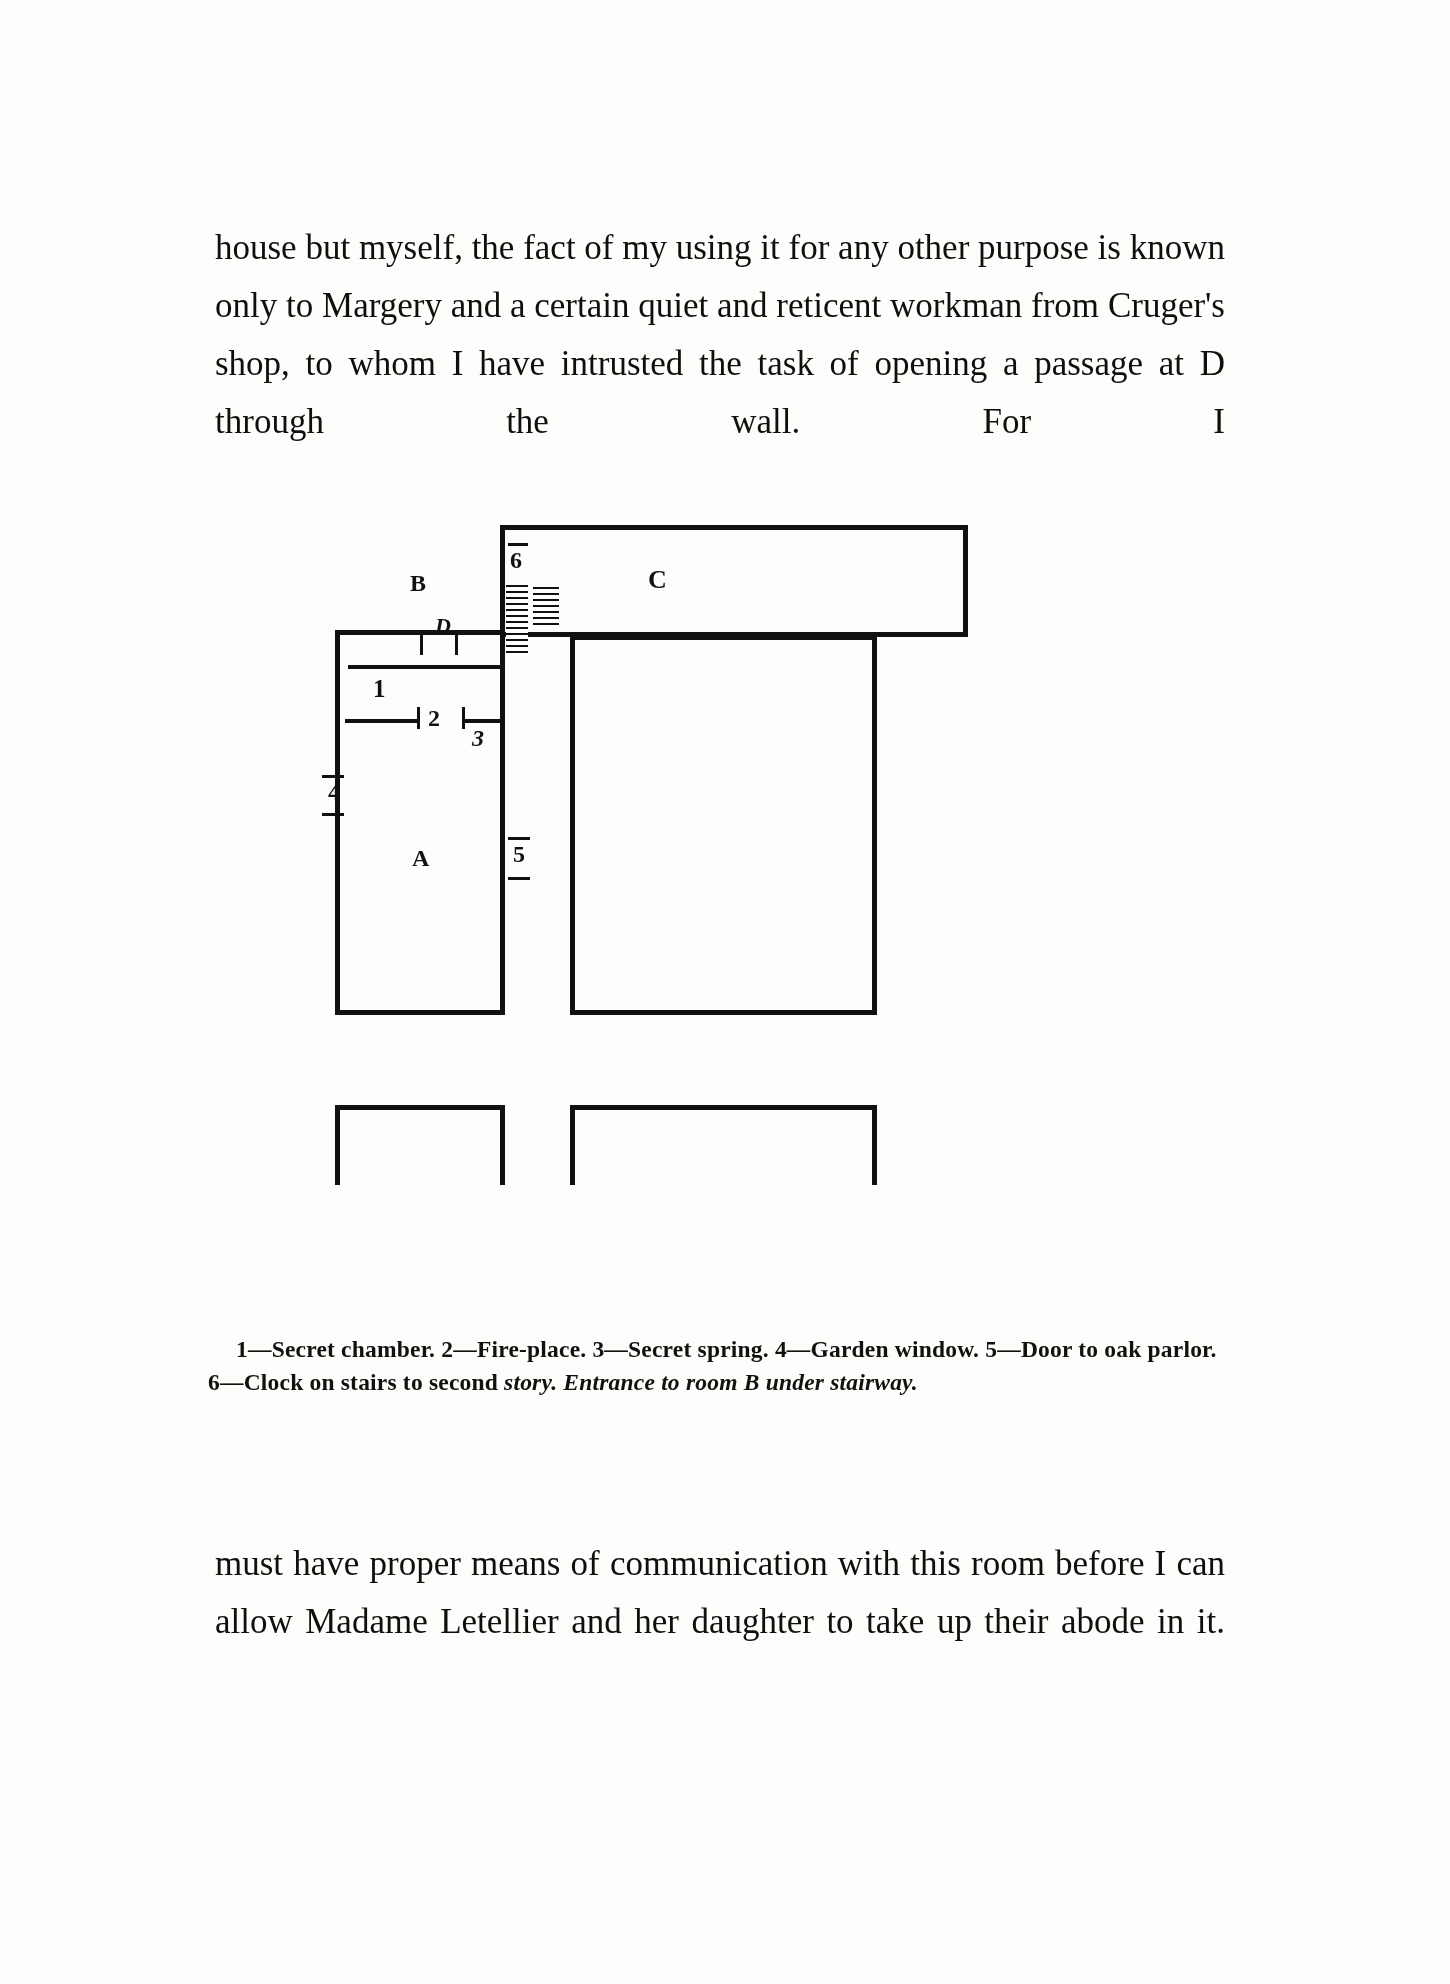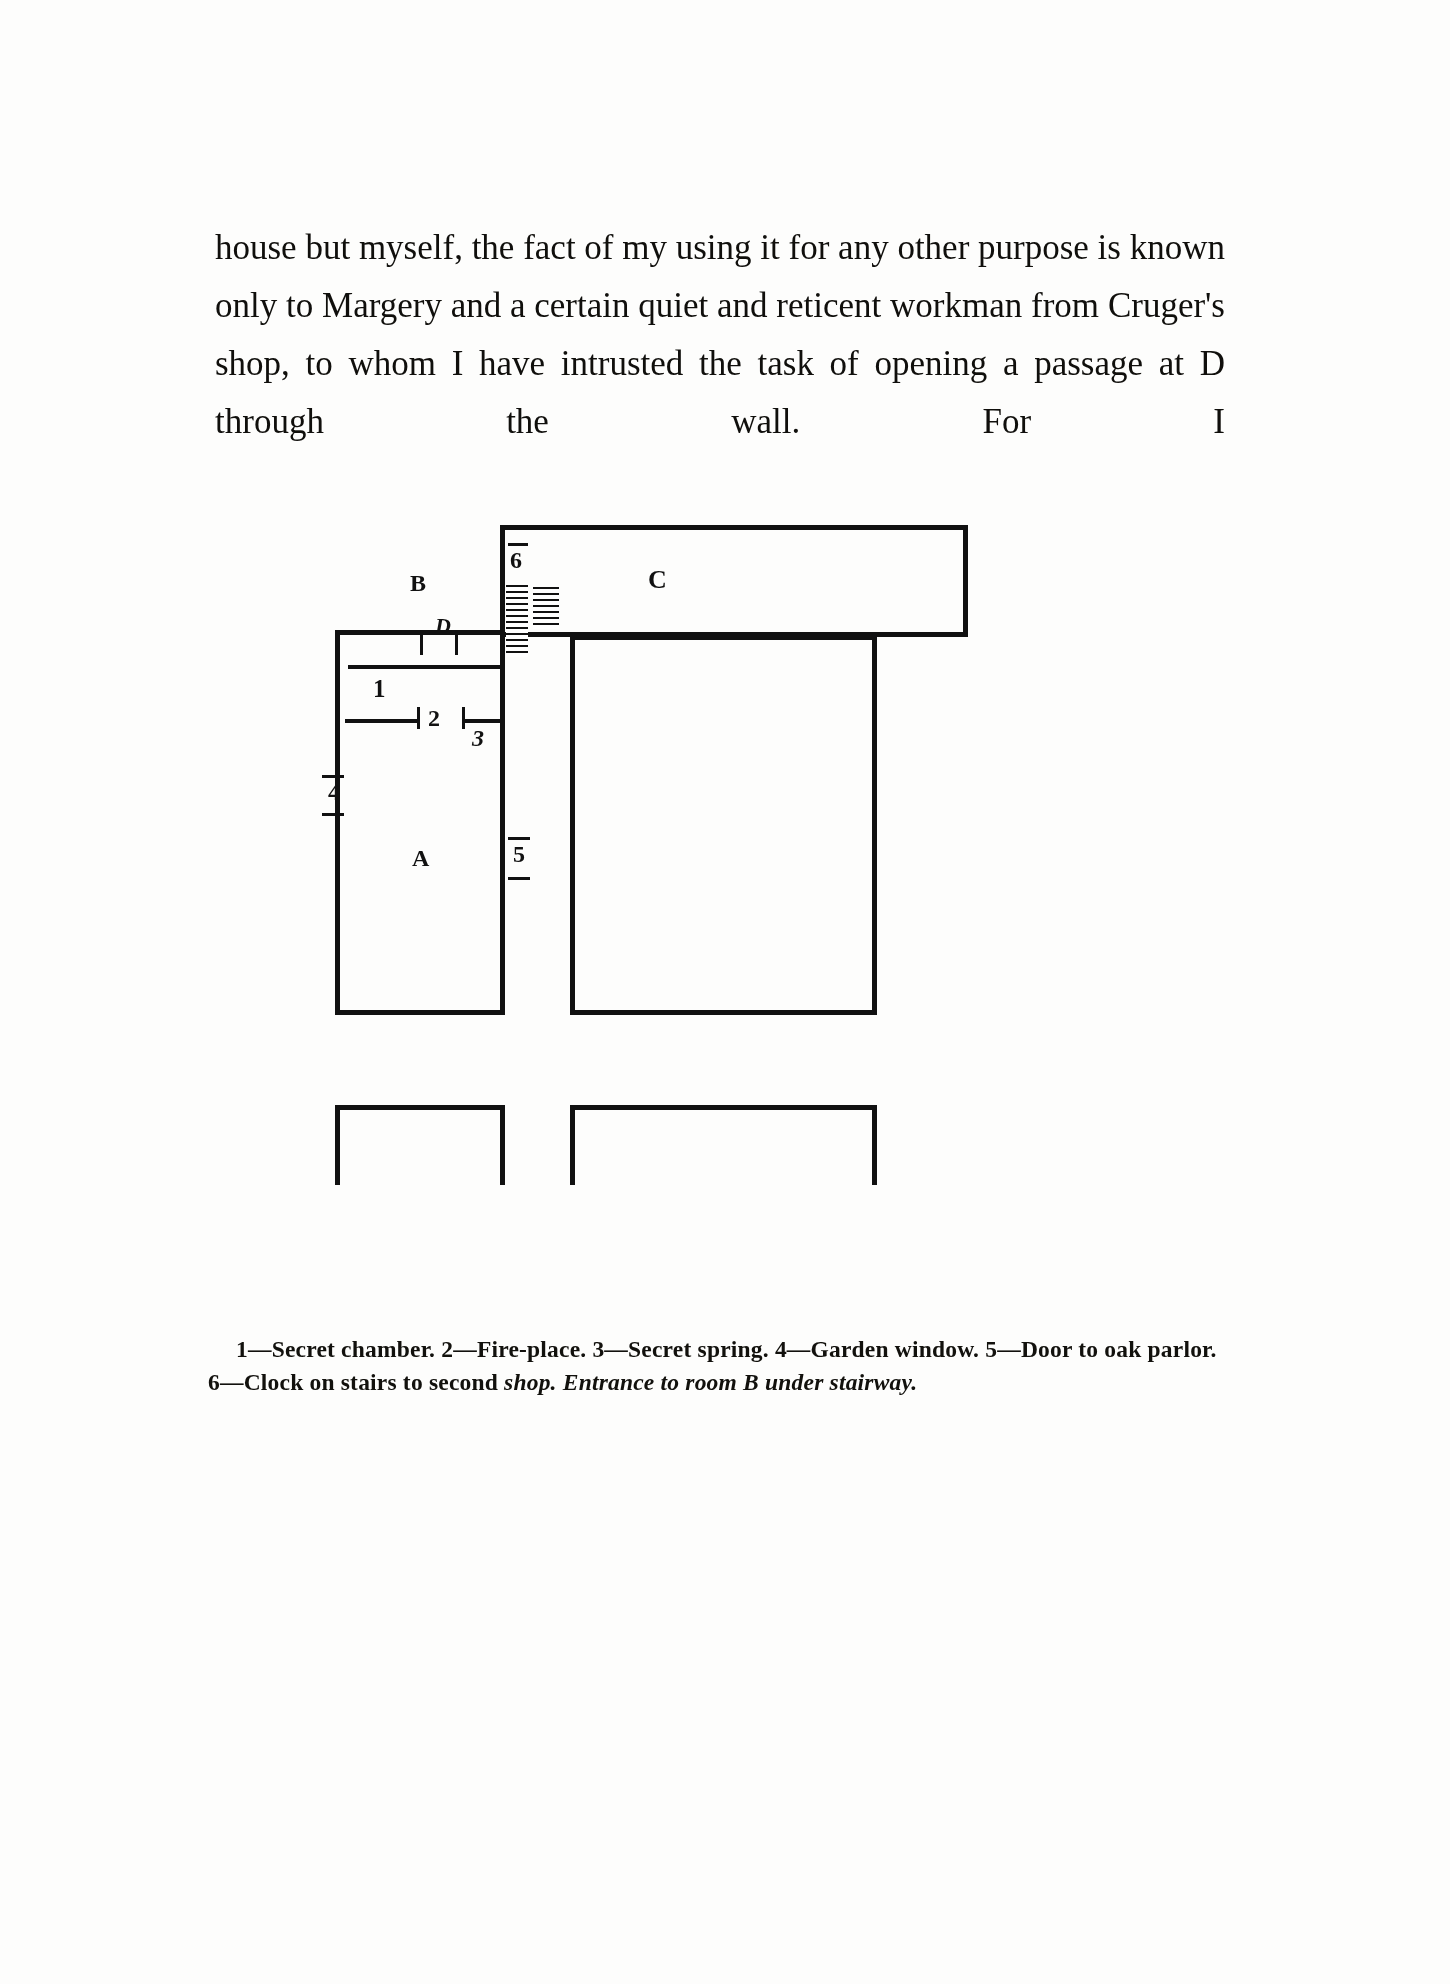--- a/index.html
+++ b/index.html
@@ -173,17 +173,20 @@
     <div class="ln" style="left:-35px; top:580px; width:170px; height:5px;"></div>
     <div class="ln" style="left:-35px; top:580px; width:5px; height:80px;"></div>
     <div class="ln" style="left:130px; top:580px; width:5px; height:80px;"></div>
 
     <div class="ln" style="left:200px; top:580px; width:307px; height:5px;"></div>
     <div class="ln" style="left:200px; top:580px; width:5px; height:80px;"></div>
     <div class="ln" style="left:502px; top:580px; width:5px; height:80px;"></div>
   </div>
 
   <div class="legend">
-    <div class="l2"><span>1—Secret chamber.  2—Fire-place.  3—Secret spring.  4—Garden window.  5—Door to oak parlor.  6—Clock on stairs to second </span><span class="ital">shop.  Entrance to room B under stairway.</span></div>
+    <div class="l2"><span>1—Secret chamber.  2—Fire-place.  3—Secret spring.  4—Garden window.  5—Door to oak parlor.  6—Clock on stairs to second </span><span class="ital">story.  Entrance to room B under stairway.</span></div>
   </div>
 
+  <div class="para bottom">
+    <p>must have proper means of communication with this room before I can allow Madame Letellier and her daughter to take up their abode in it.</p>
+  </div>
 
 </div>
 
 </body></html>

